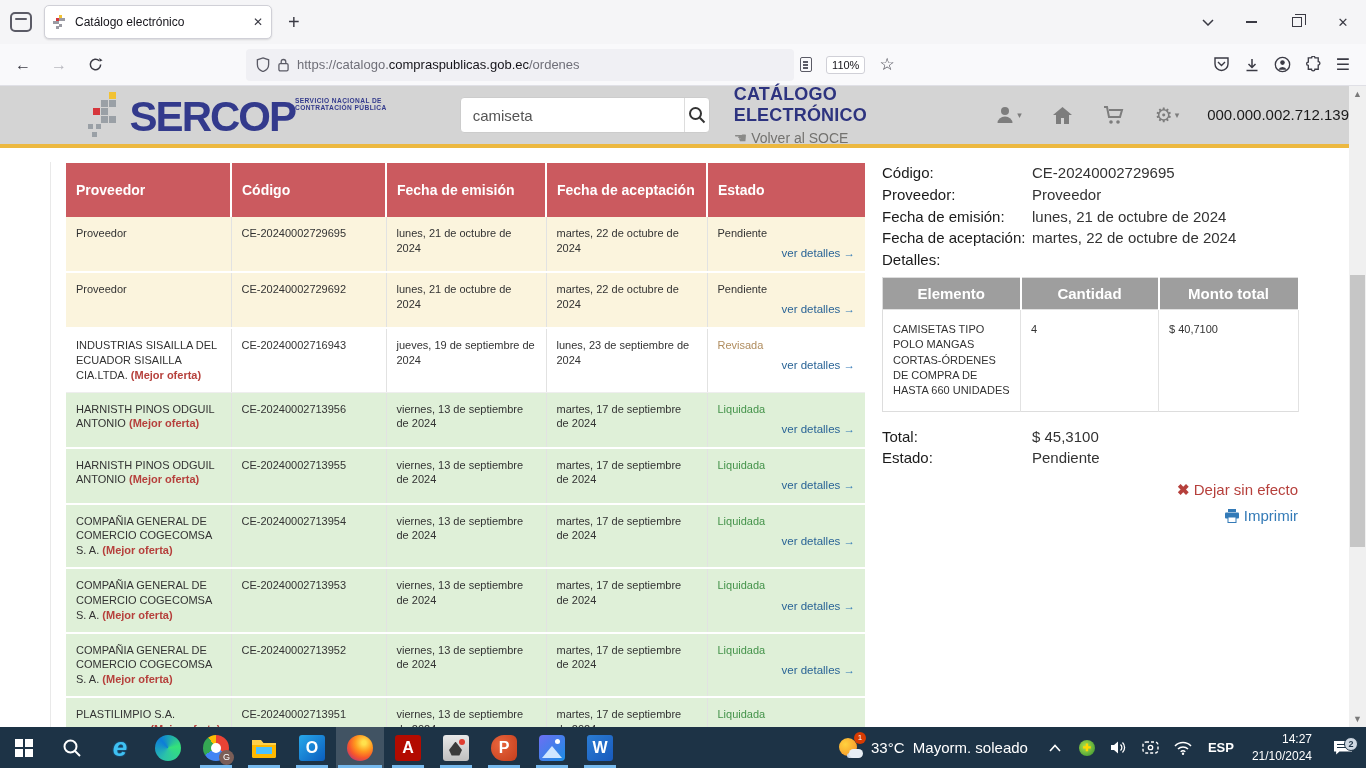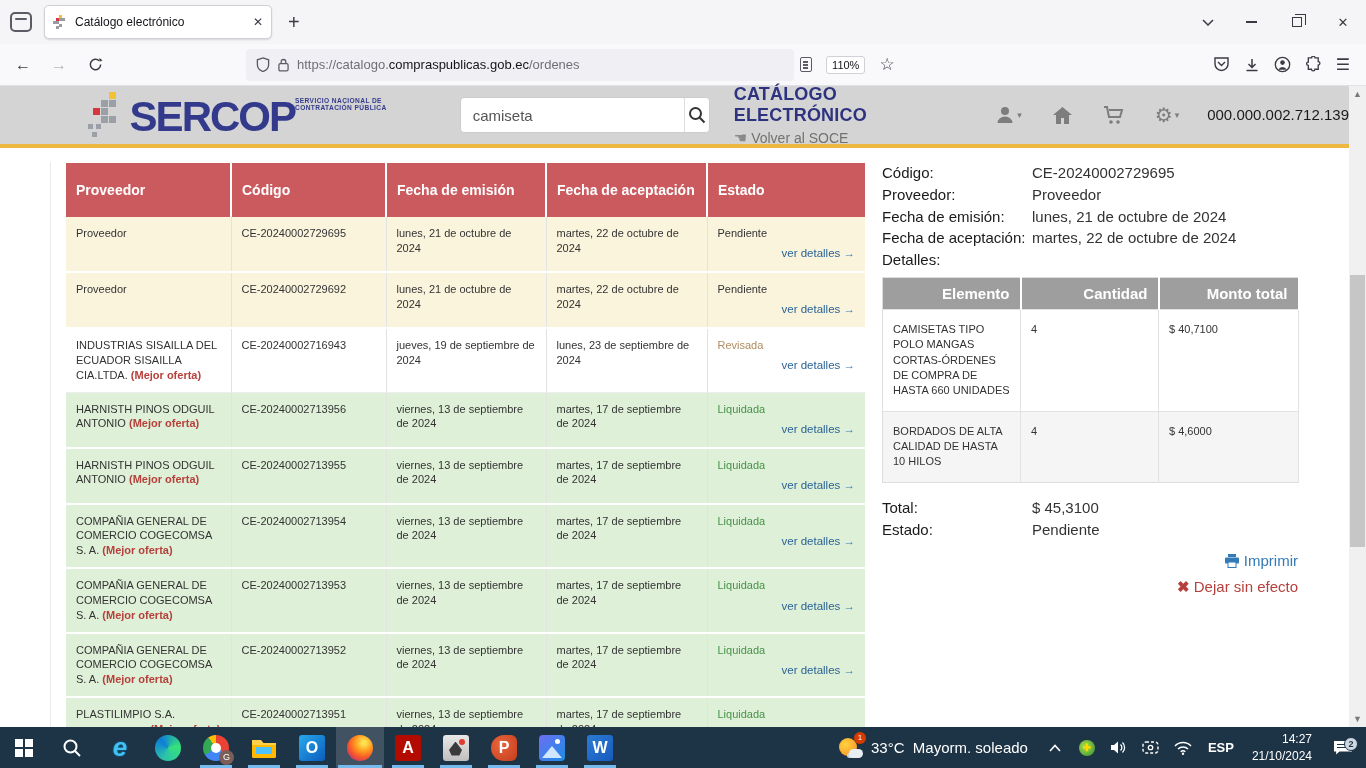--- a/index.html
+++ b/index.html
@@ -73,21 +73,21 @@
   .st-green { color:#44934a; }
   .vd-link { margin-top:auto; align-self:flex-end; color:#2a6496; font-size:11.5px; white-space:nowrap; }
   .vd-arrow { color:#337ab7; font-weight:bold; }
 
   
   .detail { position:absolute; left:882px; top:10px; width:416px; }
   .drow { display:flex; }
   .dlabel { width:150px; font-size:15px; font-weight:normal; color:#1a1a1a; line-height:1.45; }
   .dvalue { flex:1; font-size:15px; color:#333; line-height:1.45; }
   table.items { width:100%; border-collapse:collapse; table-layout:fixed; margin-top:6px; border:1px solid #ddd; }
-  table.items th { background:#9e9e9e; color:#fff; font-size:15px; font-weight:bold; text-align:right; padding:7px 10px; border-right:2px solid #fff; }
+  table.items th { background:#9e9e9e; color:#fff; font-size:15px; font-weight:bold; text-align:center; padding:7px 10px; border-right:2px solid #fff; }
   table.items td { font-size:11px; color:#333; vertical-align:top; padding:12px 10px; line-height:1.4; border-right:1px solid #e2e2e2; border-top:1px solid #e2e2e2; }
   tr.i-gray td { background:#f5f5f5; }
   .totals { margin-top:14px; }
   .actions { margin-top:8px; text-align:right; line-height:1.6; }
   .link-imprimir { color:#337ab7; font-size:15px; }
   .link-dejar { color:#b6403c; font-size:15px; }
   .x-glyph { color:#b6403c; font-weight:bold; }
 
   
   .pg-scroll { position:absolute; top:86px; right:0; width:17px; bottom:41px; background:#f0f0f0; }
@@ -428,56 +428,51 @@
           <th>Cantidad</th>
           <th>Monto total</th>
         </tr>
       </thead>
       <tbody>
         <tr>
           <td>CAMISETAS TIPO POLO MANGAS CORTAS-ÓRDENES DE COMPRA DE HASTA 660 UNIDADES</td>
           <td>4</td>
           <td>$ 40,7100</td>
         </tr>
-        <tr class="i-gray">
-          <td>BORDADOS DE ALTA CALIDAD DE HASTA 10 HILOS</td>
-          <td>4</td>
-          <td>$ 4,6000</td>
-        </tr>
       </tbody>
     </table>
 
     <div class="totals">
       <div class="drow">
           <span class="dlabel">Total:</span>
           <span class="dvalue">$ 45,3100</span>
         </div>
       <div class="drow">
           <span class="dlabel">Estado:</span>
           <span class="dvalue">Pendiente</span>
         </div>
     </div>
 
     <div class="actions">
       <div>
+        <span class="link-dejar">
+          <span class="x-glyph">✖</span>
+          <span>Dejar sin efecto</span>
+        </span>
+      </div>
+      <div>
         <span class="link-imprimir">
           <svg class="ic" width="16" height="14" viewBox="0 0 16 14" style="display:inline-block;vertical-align:-2px;">
               <rect x="4" y="0" width="8" height="3" fill="#337ab7"></rect>
               <rect x="1" y="3.5" width="14" height="6" rx="1" fill="#337ab7"></rect>
               <rect x="4" y="8" width="8" height="5.5" fill="#fff" stroke="#337ab7"></rect>
             </svg>
           <span>Imprimir</span>
         </span>
       </div>
-      <div>
-        <span class="link-dejar">
-          <span class="x-glyph">✖</span>
-          <span>Dejar sin efecto</span>
-        </span>
-      </div>
     </div>
   </div>
 </div>
 
 <div class="pg-scroll">
   <div class="arr" style="top:0">▲</div>
   <div class="pg-thumb"></div>
   <div class="arr" style="bottom:0">▼</div>
 </div>
 

